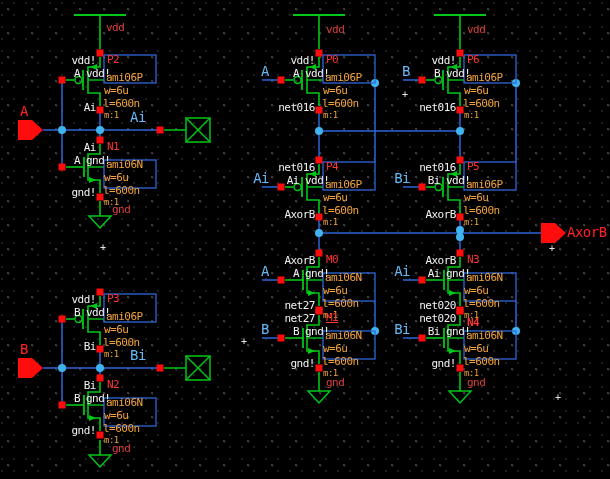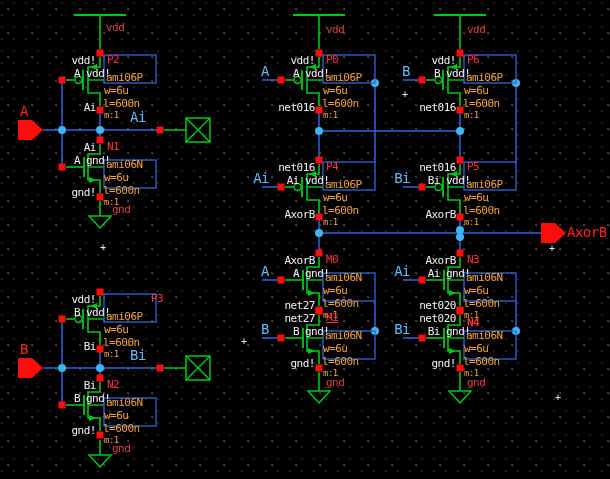--- a/index.html
+++ b/index.html
@@ -276,21 +276,21 @@
       <span class="lbl t-net" style="left: -24px; width: 120px; text-align: right; top: 102px;">Ai</span>
       <span class="lbl t-name" style="left: 107px; top: 141px;">N1</span>
       <span class="lbl t-param" style="left: 106px; top: 159px;">ami06N</span>
       <span class="lbl t-param" style="left: 104px; top: 172px;">w=6u</span>
       <span class="lbl t-param" style="left: 103px; top: 185px;">l=600n</span>
       <span class="lbl t-m" style="left: 104px; top: 198px;">m:1</span>
       <span class="lbl t-net" style="left: -24px; width: 120px; text-align: right; top: 142px;">Ai</span>
       <span class="lbl t-net" style="left: 86px; top: 155px;">gnd!</span>
       <span class="lbl t-net" style="left: -40px; width: 120px; text-align: right; top: 155px;">A</span>
       <span class="lbl t-net" style="left: -24px; width: 120px; text-align: right; top: 187px;">gnd!</span>
-      <span class="lbl t-name" style="left: 107px; top: 293px; margin-left: 44px;">P3</span>
+      <span class="lbl t-name" style="left: 107px; top: 293px;">P3</span>
       <span class="lbl t-param" style="left: 106px; top: 311px;">ami06P</span>
       <span class="lbl t-param" style="left: 104px; top: 324px;">w=6u</span>
       <span class="lbl t-param" style="left: 103px; top: 337px;">l=600n</span>
       <span class="lbl t-m" style="left: 104px; top: 350px;">m:1</span>
       <span class="lbl t-net" style="left: -24px; width: 120px; text-align: right; top: 294px;">vdd!</span>
       <span class="lbl t-net" style="left: 86px; top: 307px;">vdd!</span>
       <span class="lbl t-net" style="left: -40px; width: 120px; text-align: right; top: 307px;">B</span>
       <span class="lbl t-net" style="left: -24px; width: 120px; text-align: right; top: 341px;">Bi</span>
       <span class="lbl t-name" style="left: 107px; top: 379px;">N2</span>
       <span class="lbl t-param" style="left: 106px; top: 397px;">ami06N</span>

